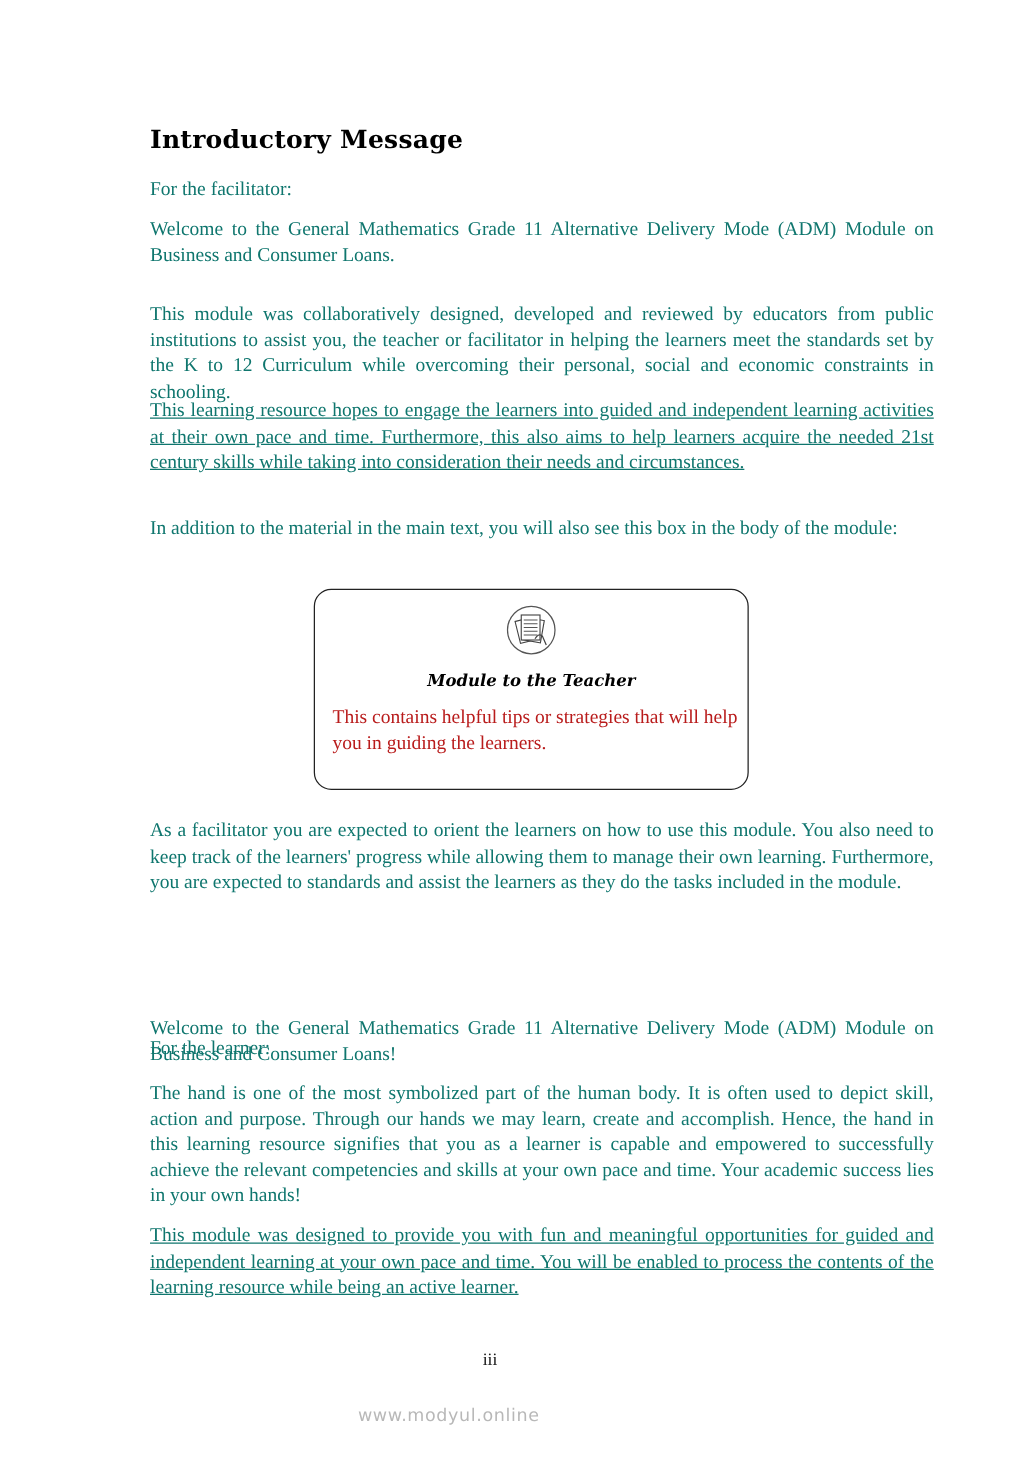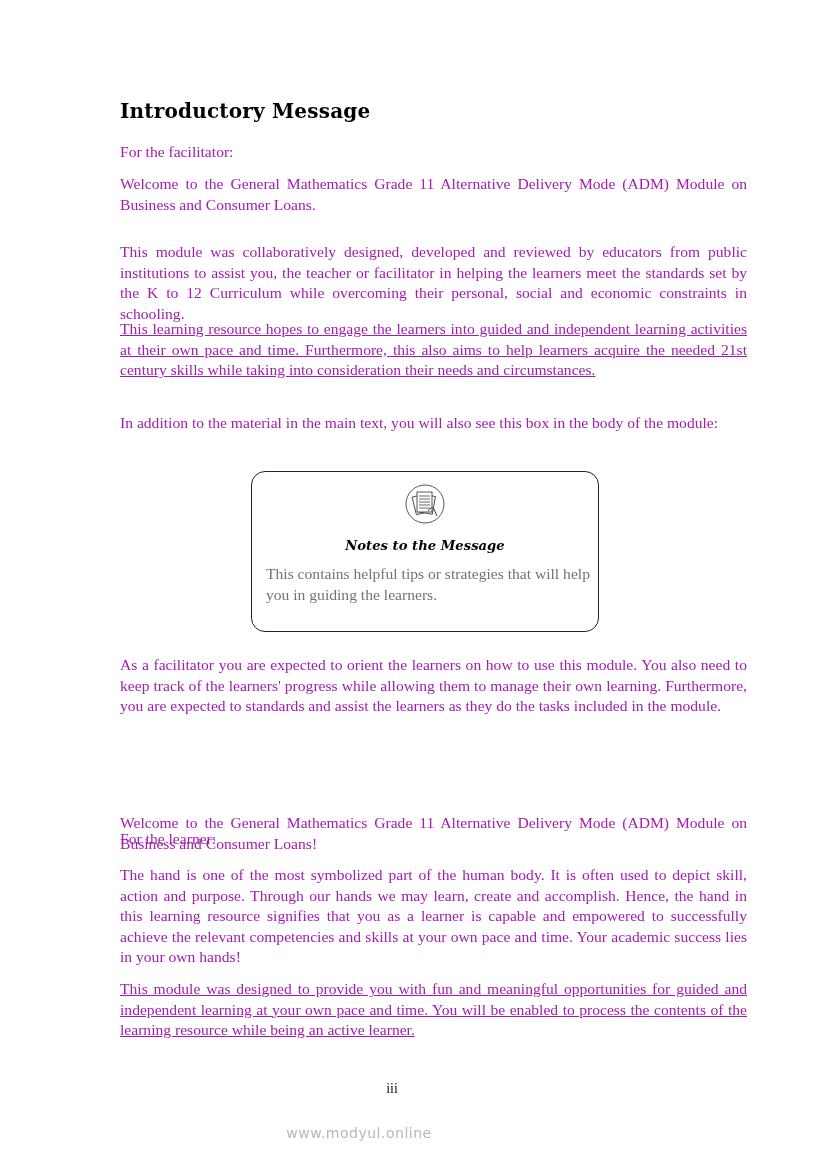--- a/index.html
+++ b/index.html
@@ -35,21 +35,21 @@
     }
     .para {
       position: absolute;
       left: 0;
       width: 627px;
       margin: 0;
       font-family: "Liberation Serif", serif;
       font-size: 15.6px;
       line-height: 20.6px;
       text-align: justify;
-      color: #a21caf;
+      color: #0f766e;
     }
     .para.nojust { text-align: left; }
     .notebox {
       position: absolute;
       left: 131px;
       top: 471px;
       width: 348px;
       height: 161px;
       border: 1.6px solid #222;
       border-radius: 14px;
@@ -75,21 +75,21 @@
       color: #000;
     }
     .note-body {
       position: absolute;
       top: 92px;
       left: 14px;
       width: 330px;
       font-family: "Liberation Serif", serif;
       font-size: 15.6px;
       line-height: 20.6px;
-      color: #737373;
+      color: #b91c1c;
     }
     .page-number {
       position: absolute;
       top: 1081px;
       left: 0;
       width: 784px;
       text-align: center;
       font-family: "Liberation Serif", serif;
       font-size: 14px;
       color: #111;
@@ -132,21 +132,21 @@
       </g>
       <g stroke="#555" stroke-width="0.9">
         <line x1="14" y1="12" x2="25" y2="12"></line>
         <line x1="14" y1="15" x2="25" y2="15"></line>
         <line x1="14" y1="18" x2="25" y2="18"></line>
         <line x1="14" y1="21" x2="25" y2="21"></line>
         <line x1="14" y1="24" x2="25" y2="24"></line>
       </g>
       <path d="M23 27 q3 -5 6 -2 l3 7" fill="none" stroke="#444" stroke-width="1"></path>
     </svg>
-    <div class="note-title">Notes to the Message</div>
+    <div class="note-title">Module to the Teacher</div>
     <div class="note-body">This contains helpful tips or strategies that will help you in guiding the learners.</div>
   </div>
 
   <p class="para" style="top:655px;">As a facilitator you are expected to orient the learners on how to use this module. You also need to keep track of the learners' progress while allowing them to manage their own learning. Furthermore, you are expected to standards and assist the learners as they do the tasks included in the module.</p>
 
   <p class="para nojust" style="top:781px;margin-top:48px;">For the learner:</p>
 
   <p class="para" style="top:813px;">Welcome to the General Mathematics Grade 11 Alternative Delivery Mode (ADM) Module on Business and Consumer Loans!</p>
 
   <p class="para" style="top:865px;">The hand is one of the most symbolized part of the human body. It is often used to depict skill, action and purpose. Through our hands we may learn, create and accomplish. Hence, the hand in this learning resource signifies that you as a learner is capable and empowered to successfully achieve the relevant competencies and skills at your own pace and time. Your academic success lies in your own hands!</p>

